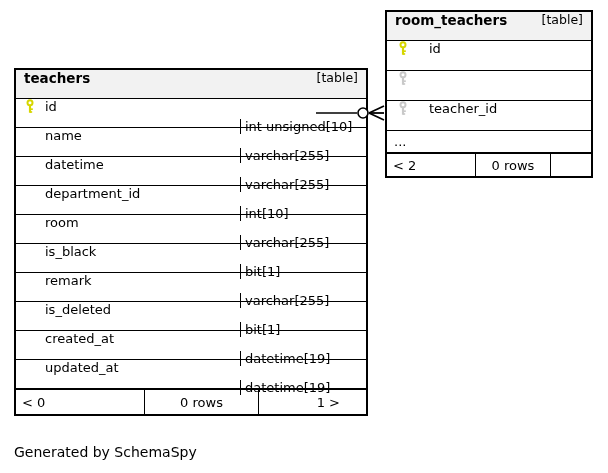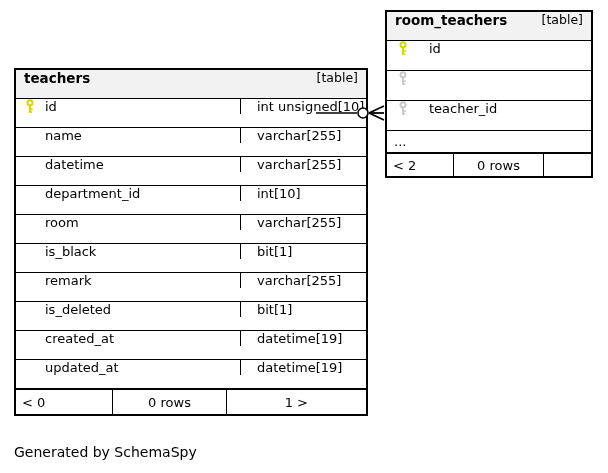--- a/index.html
+++ b/index.html
@@ -51,43 +51,44 @@
     padding-left: 3px;
     white-space: nowrap;
     overflow: hidden;
   }
   .rt .cell-name { padding-left: 12px; }
   .cell-type {
     flex: 0 0 126px;
     border-left: 1.5px solid #000000;
     display: flex;
     align-items: center;
-    padding-left: 16px;
+    padding-left: 4px;
     white-space: nowrap;
     overflow: hidden;
+    margin-top: 20px;
   }
   .t-ellipsis {
     height: 22px;
     border-top: 1.5px solid #000000;
     display: flex;
     align-items: center;
     padding-left: 7px;
     font-size: 13px;
   }
   .t-foot {
     border-top: 2px solid #000000;
     display: flex;
     font-size: 13px;
   }
   .teachers .t-foot { height: 26px; }
   .rt .t-foot { height: 24px; }
   .f-cell { display: flex; align-items: center; }
   .f-cell + .f-cell { border-left: 1.5px solid #000000; }
   .f-left   { justify-content: flex-start; padding-left: 6px; }
-  .f-center { justify-content: center; }
+  .f-center { justify-content: center; margin-left: 32px; }
   .f-right  { justify-content: flex-end; padding-right: 6px; }
   .teachers { left: 14px; top: 68px; width: 354px; }
   .rt       { left: 385px; top: 10px; width: 208px; }
   .teachers .f-cell:nth-child(1) { width: 96px; }
   .teachers .f-cell:nth-child(2) { width: 114px; }
   .teachers .f-cell:nth-child(3) { width: 88px; }
   .rt .f-cell:nth-child(1) { width: 66px; }
   .rt .f-cell:nth-child(2) { width: 90px; }
   .rt .f-cell:nth-child(3) { width: 48px; }
   .key-svg { width: 10px; height: 15px; display: block; }

